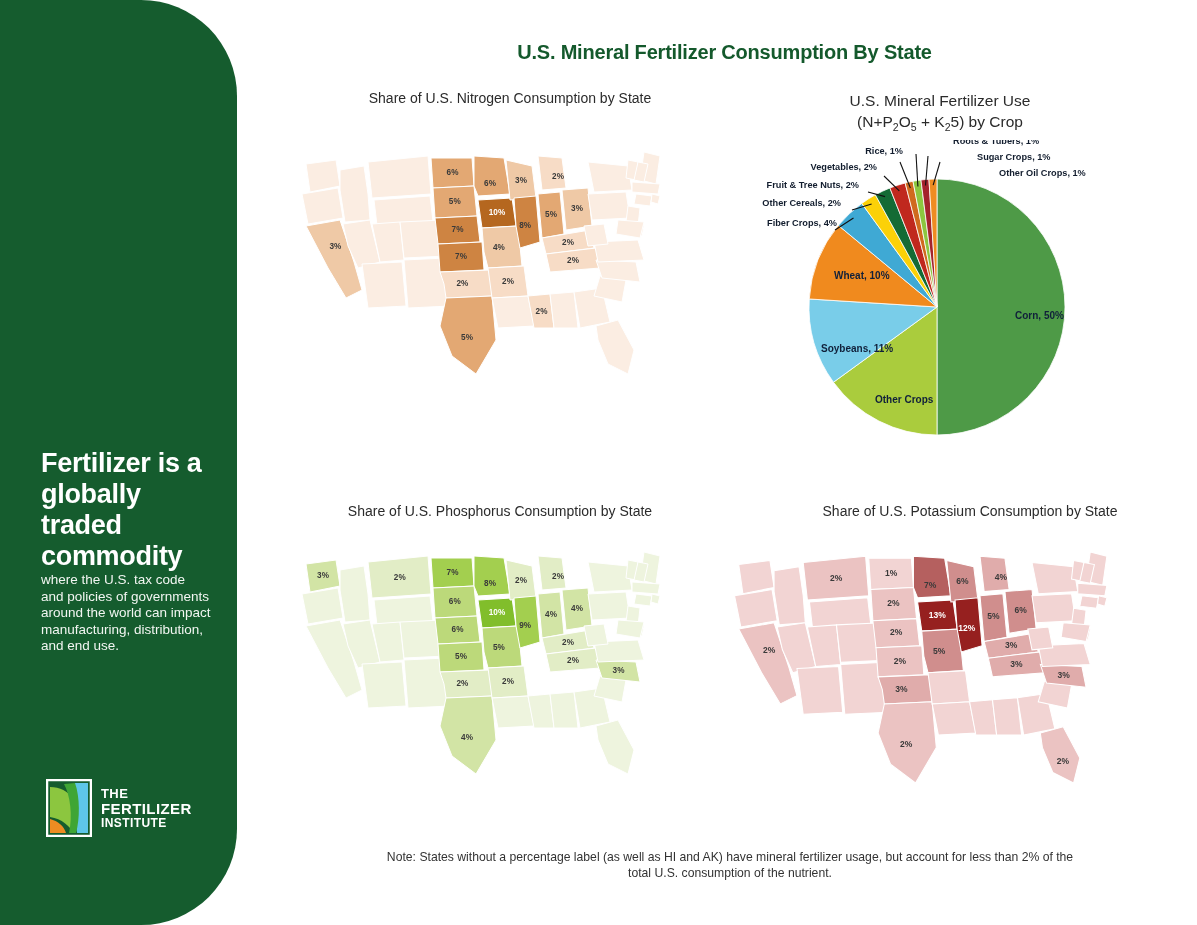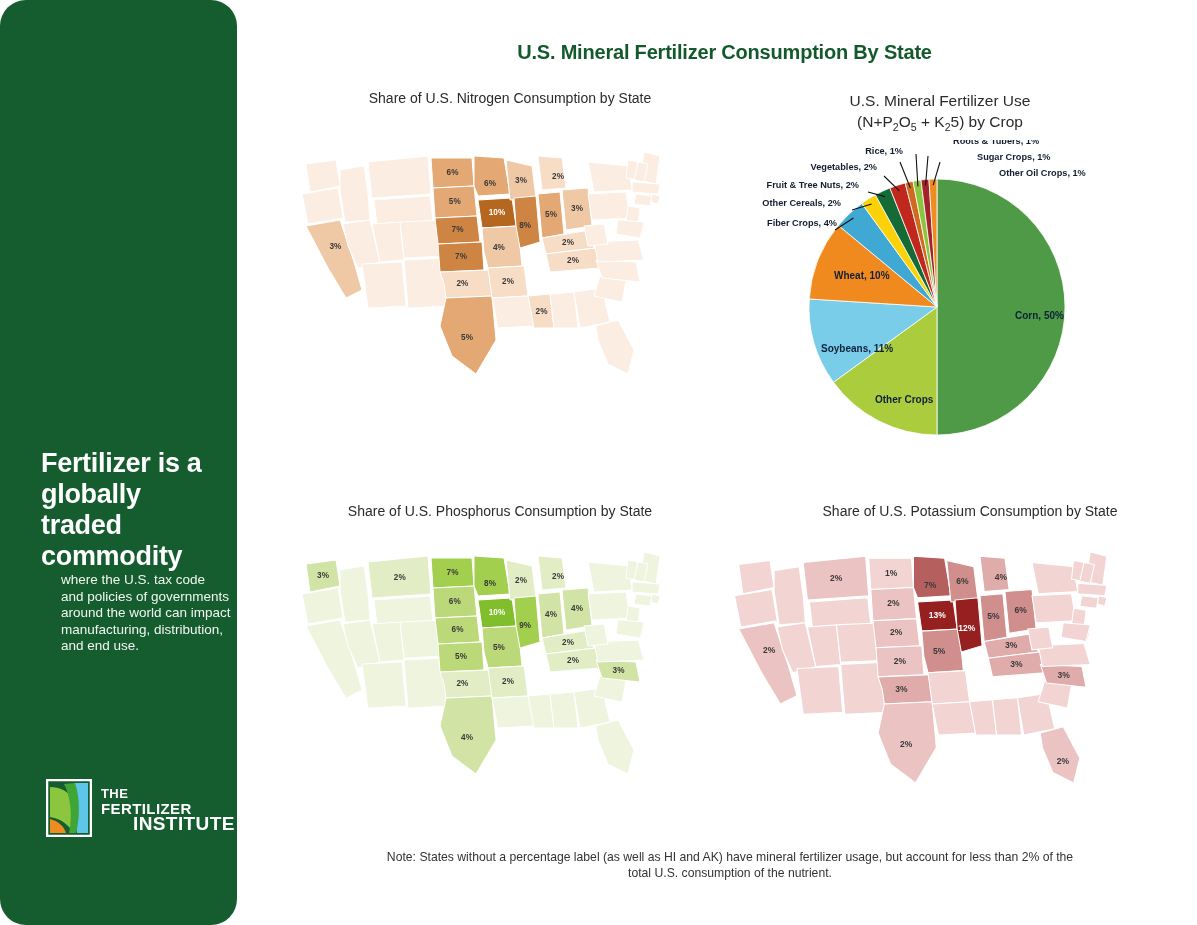--- a/index.html
+++ b/index.html
@@ -11,45 +11,43 @@
   }
   .page { position: relative; width: 1197px; height: 925px; background:#fff; }
 
   
   .sidebar {
     position: absolute; left: 0; top: 0;
     width: 237px; height: 925px;
     background: #155C2E;
     border-top-right-radius: 96px;
     border-bottom-right-radius: 96px;
-    border-radius: 26px;
   }
   .sidebar-headline {
     position: absolute; left: 41px; top: 448px;
     width: 180px;
     color: #ffffff;
     font-size: 27px; line-height: 31px;
     font-weight: 700; letter-spacing: -0.3px;
   }
   .sidebar-body {
     position: absolute; left: 41px; top: 572px;
     width: 170px;
     color: #f2f6f2;
     font-size: 13.5px; line-height: 16.5px;
     font-weight: 400;
-    margin-left: 20px;
   }
   
   .logo { position: absolute; left: 46px; top: 779px; display:flex; align-items:center; }
   .logo-mark { position: relative; width: 46px; height: 58px; }
   .logo-mark svg { display:block; }
   .logo-text { margin-left: 9px; color:#fff; font-weight: 700; font-size: 13.5px; line-height: 15px; letter-spacing: 0.4px; }
   .logo-text .l1 { font-size: 13px; }
   .logo-text .l2 { font-size: 15px; }
-  .logo-text .l3 { font-size: 19px; margin-left: 32px; }
+  .logo-text .l3 { font-size: 12px; }
 
   
   .main-title {
     position: absolute; left: 262px; top: 41px; width: 925px;
     text-align: center;
     color: #14592C; font-size: 20px; font-weight: 700; letter-spacing: -0.2px;
   }
   .panel-title {
     position: absolute; text-align: center;
     color: #2b2b2b; font-size: 14px; font-weight: 400;

